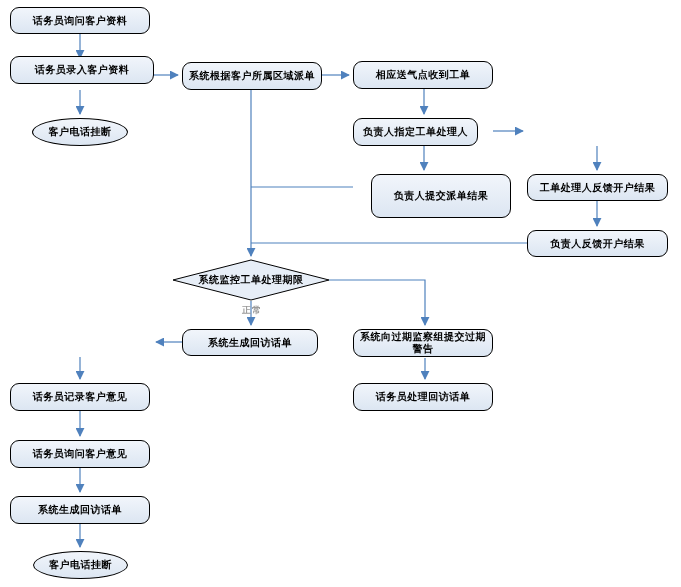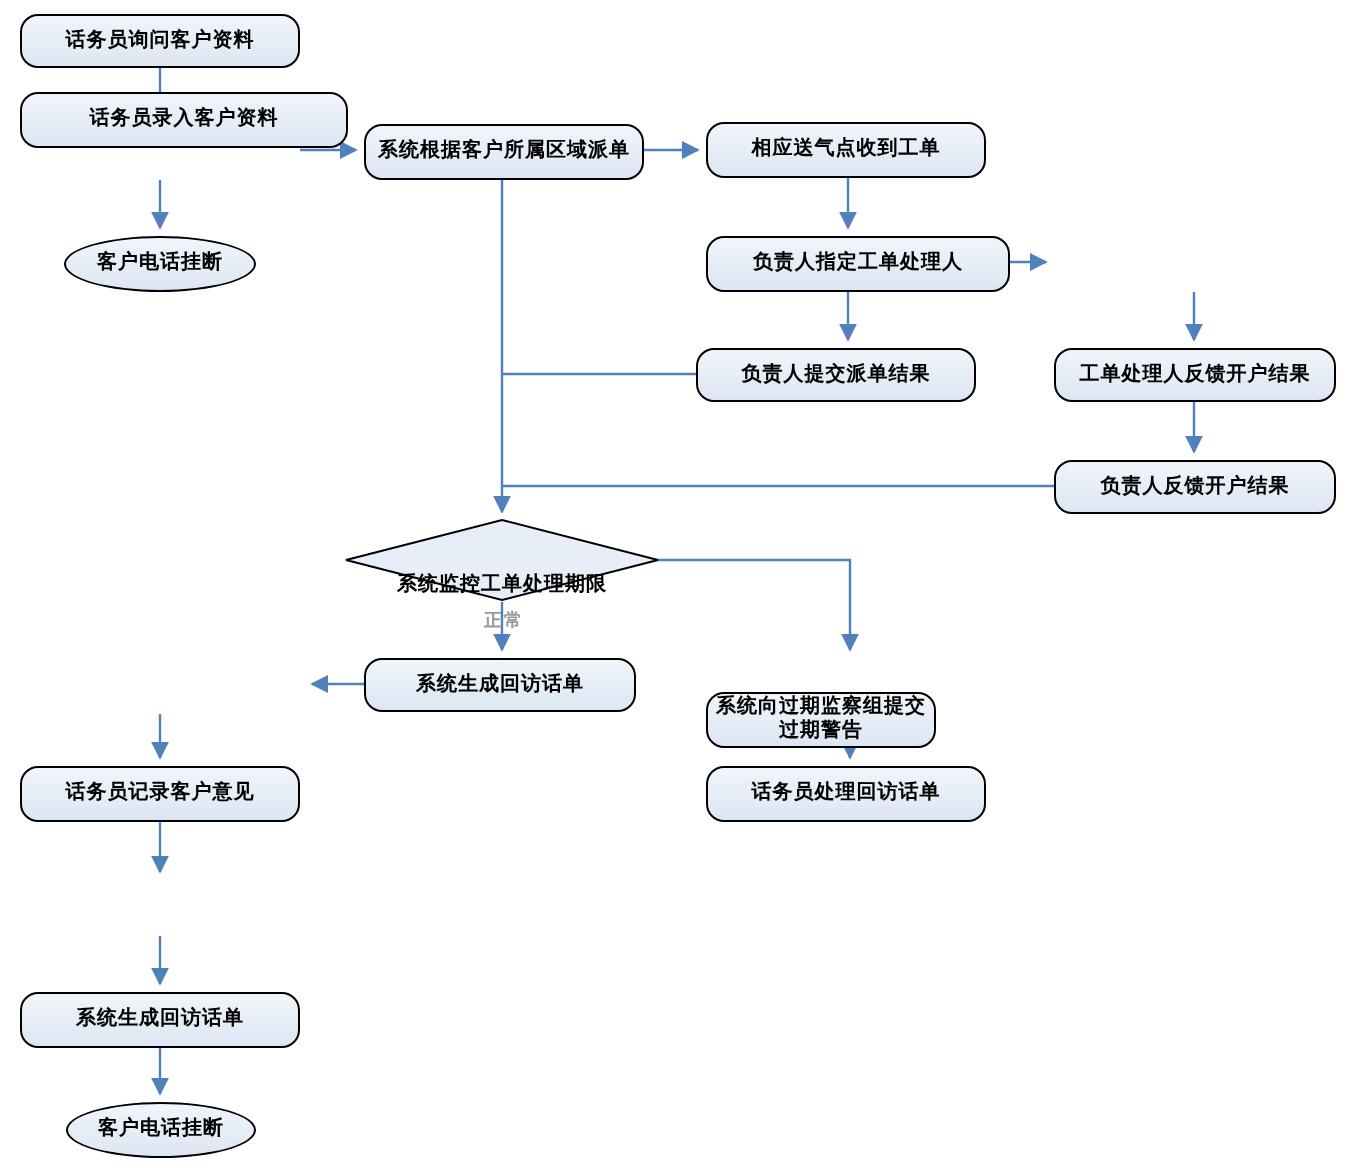--- a/index.html
+++ b/index.html
@@ -35,21 +35,20 @@
     display: flex;
     align-items: center;
     justify-content: center;
     text-align: center;
     font-size: 10px;
     font-weight: bold;
     letter-spacing: 0.5px;
     color: #000000;
     background: transparent;
     border: none;
-    margin-top: 12px;
   }
   .branch-label {
     position: absolute;
     font-size: 9px;
     font-weight: bold;
     letter-spacing: 1px;
     color: #9a9a9a;
     text-align: center;
   }
   svg.wires { position: absolute; left: 0; top: 0; }
@@ -91,48 +90,49 @@
     <line class="conn" x1="80" y1="357" x2="80" y2="379" marker-end="url(#ah)"></line>
     <line class="conn" x1="80" y1="411" x2="80" y2="436" marker-end="url(#ah)"></line>
     <line class="conn" x1="80" y1="468" x2="80" y2="492" marker-end="url(#ah)"></line>
     <line class="conn" x1="80" y1="524" x2="80" y2="547" marker-end="url(#ah)"></line>
 
     <polygon class="shape-diamond" points="173,280 251,260 329,280 251,300"></polygon>
   </svg>
 
   <div class="node" style="left:10px;  top:7px;   width:140px; height:27px;">话务员询问客户资料</div>
 
-  <div class="node" style="left:10px;  top:46px;  width:164px; height:28px;">话务员录入客户资料</div>
+  <div class="node" style="left:10px;  top:56px;  width:144px; height:28px;">话务员录入客户资料</div>
 
   <div class="node oval" style="left:32px; top:118px; width:96px; height:28px;">客户电话挂断</div>
 
   <div class="node" style="left:353px; top:61px;  width:140px; height:28px;">相应送气点收到工单</div>
 
   <div class="node" style="left:182px; top:62px;  width:140px; height:28px;">系统根据客户所属区域派单</div>
 
-  <div class="node" style="left:353px; top:118px; width:152px; height:28px;">负责人指定工单处理人</div>
+  <div class="node" style="left:353px; top:118px; width:125px; height:28px;">负责人指定工单处理人</div>
 
 
   <div class="node" style="left:527px; top:174px; width:141px; height:27px;">工单处理人反馈开户结果</div>
 
   <div class="node" style="left:527px; top:230px; width:141px; height:27px;">负责人反馈开户结果</div>
 
-  <div class="node" style="left:348px; top:174px; width:140px; height:27px;">负责人提交派单结果</div>
+  <div class="node" style="left:371px; top:174px; width:140px; height:44px;">负责人提交派单结果</div>
 
   <div class="diamond-label" style="left:173px; top:266px; width:156px; height:28px;">系统监控工单处理期限</div>
 
   <div class="branch-label" style="left:233px; top:304px; width:38px;">正常</div>
 
-  <div class="node" style="left:353px; top:346px; width:115px; height:28px;">系统向过期监察组提交过期警告</div>
+  <div class="node" style="left:353px; top:329px; width:140px; height:28px;">系统向过期监察组提交过期警告</div>
 
   <div class="node" style="left:353px; top:383px; width:140px; height:28px;">话务员处理回访话单</div>
 
   <div class="node" style="left:182px; top:329px; width:136px; height:27px;">系统生成回访话单</div>
 
 
   <div class="node" style="left:10px;  top:383px; width:140px; height:28px;">话务员记录客户意见</div>
 
+  <div class="node" style="left:10px;  top:440px; width:140px; height:28px;">话务员询问客户意见</div>
 
   <div class="node" style="left:10px;  top:496px; width:140px; height:28px;">系统生成回访话单</div>
 
   <div class="node oval" style="left:33px; top:551px; width:95px; height:28px;">客户电话挂断</div>
 
 </div>
 
 </body></html>

